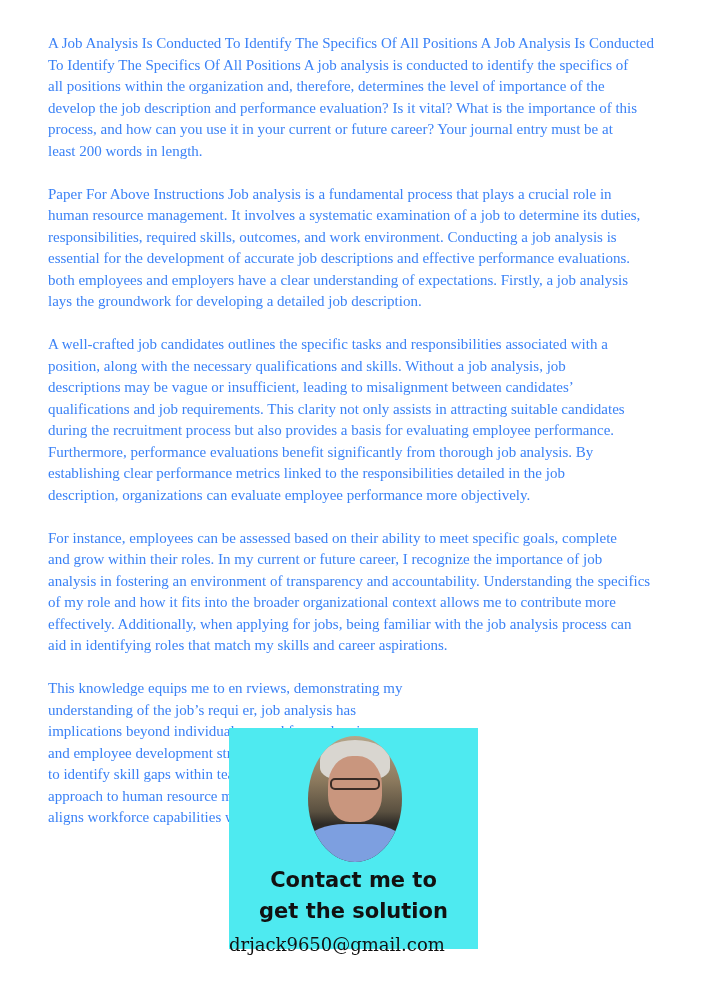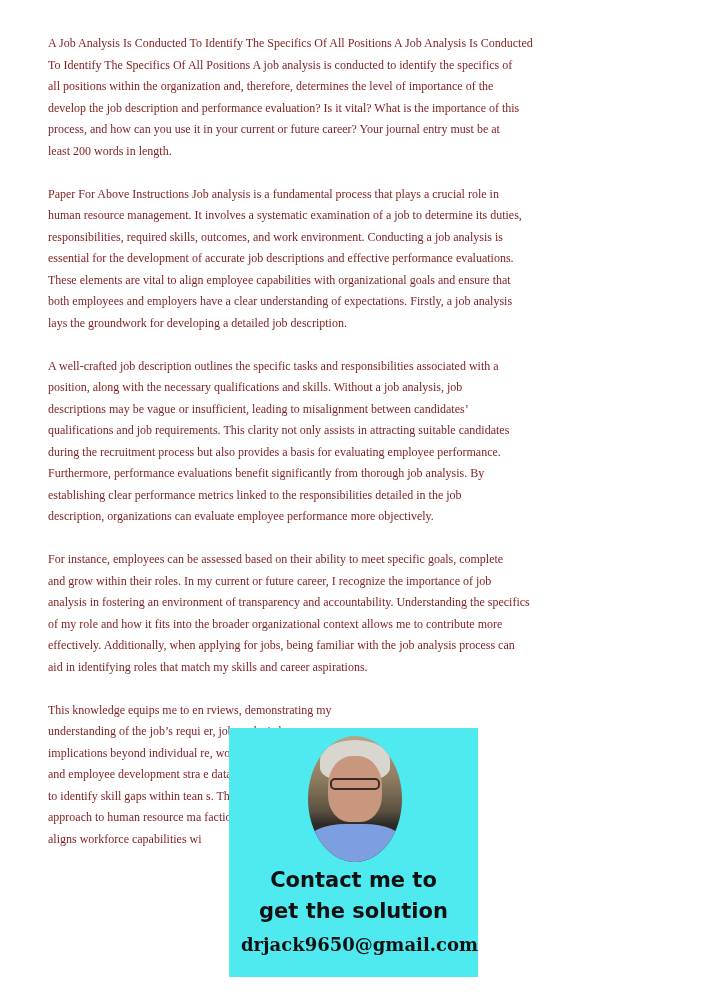--- a/index.html
+++ b/index.html
@@ -1,57 +1,56 @@
 <!DOCTYPE html>
 <html><head>
 <meta charset="utf-8">
 <style>
   html, body { margin: 0; padding: 0; background: #ffffff; }
   body { width: 708px; height: 1000px; position: relative; overflow: hidden; }
   .page { position: absolute; left: 48px; top: 33px; width: 620px;
-    font-family: "Liberation Serif", "DejaVu Serif", serif; font-size: 12px; line-height: 21.5px; color: #7f1d1d; }
+    font-family: "Liberation Serif", "DejaVu Serif", serif; font-size: 15px; line-height: 21.5px; color: #3b82f6; }
   .para { margin: 0 0 21.5px 0; }
   .line { display: block; white-space: nowrap; }
-  .card { position: absolute; left: 229px; top: 728px; width: 249px; height: 249px; background: #4eeaf0; }
+  .card { position: absolute; left: 229px; top: 728px; width: 249px; height: 221px; background: #4eeaf0; }
   .photo { position: absolute; left: 79px; top: 8px; width: 94px; height: 126px; border-radius: 50%;
     overflow: hidden; background: linear-gradient(#b5a68a 0%, #8c7a5e 35%, #5a5040 60%, #2d2a26 70%); }
   .hair { position: absolute; left: 12px; top: 4px; width: 70px; height: 40px; border-radius: 50% 50% 30% 30%; background: #d9d6d0; }
   .face { position: absolute; left: 20px; top: 20px; width: 54px; height: 66px; border-radius: 45% 45% 40% 40%; background: #c9967e; }
   .glasses { position: absolute; left: 22px; top: 42px; width: 50px; height: 12px; border: 2px solid #3a2c26; border-radius: 5px; box-sizing: border-box; }
   .shirt { position: absolute; left: 0; top: 88px; width: 94px; height: 40px; background: #7d9fe0; border-radius: 40% 40% 0 0; }
   .cta { position: absolute; left: 0; width: 249px; text-align: center;
     font-family: "DejaVu Sans", "Liberation Sans", sans-serif; font-weight: bold; font-size: 21px; color: #111; }
   .cta1 { top: 140px; }
   .cta2 { top: 171px; }
-  .email { position: absolute; left: 0; top: 206px; width: 249px; text-align: right;
-    font-family: "DejaVu Serif", "Liberation Serif", serif; font-weight: bold; font-size: 18px; color: #111; }
+  .email { position: absolute; left: 0; top: 206px; width: 249px; text-align: left;
+    font-family: "DejaVu Serif", "Liberation Serif", serif; font-weight: normal; font-size: 18px; color: #111; }
 </style>
 </head>
 <body>
 
 <div class="page">
   <p class="para">
     <span class="line">A Job Analysis Is Conducted To Identify The Specifics Of All Positions A Job Analysis Is Conducted</span>
     <span class="line">To Identify The Specifics Of All Positions A job analysis is conducted to identify the specifics of</span>
     <span class="line">all positions within the organization and, therefore, determines the level of importance of the</span>
     <span class="line">develop the job description and performance evaluation? Is it vital? What is the importance of this</span>
     <span class="line">process, and how can you use it in your current or future career? Your journal entry must be at</span>
     <span class="line">least 200 words in length.</span>
   </p>
   <p class="para">
     <span class="line">Paper For Above Instructions Job analysis is a fundamental process that plays a crucial role in</span>
     <span class="line">human resource management. It involves a systematic examination of a job to determine its duties,</span>
     <span class="line">responsibilities, required skills, outcomes, and work environment. Conducting a job analysis is</span>
     <span class="line">essential for the development of accurate job descriptions and effective performance evaluations.</span>
-    <span class="line">These elements are vital to align employee capabilities with organizational goals and ensure that</span>
     <span class="line">both employees and employers have a clear understanding of expectations. Firstly, a job analysis</span>
     <span class="line">lays the groundwork for developing a detailed job description.</span>
   </p>
   <p class="para">
-    <span class="line">A well-crafted job description outlines the specific tasks and responsibilities associated with a</span>
+    <span class="line">A well-crafted job candidates outlines the specific tasks and responsibilities associated with a</span>
     <span class="line">position, along with the necessary qualifications and skills. Without a job analysis, job</span>
     <span class="line">descriptions may be vague or insufficient, leading to misalignment between candidates’</span>
     <span class="line">qualifications and job requirements. This clarity not only assists in attracting suitable candidates</span>
     <span class="line">during the recruitment process but also provides a basis for evaluating employee performance.</span>
     <span class="line">Furthermore, performance evaluations benefit significantly from thorough job analysis. By</span>
     <span class="line">establishing clear performance metrics linked to the responsibilities detailed in the job</span>
     <span class="line">description, organizations can evaluate employee performance more objectively.</span>
   </p>
   <p class="para">
     <span class="line">For instance, employees can be assessed based on their ability to meet specific goals, complete</span>

